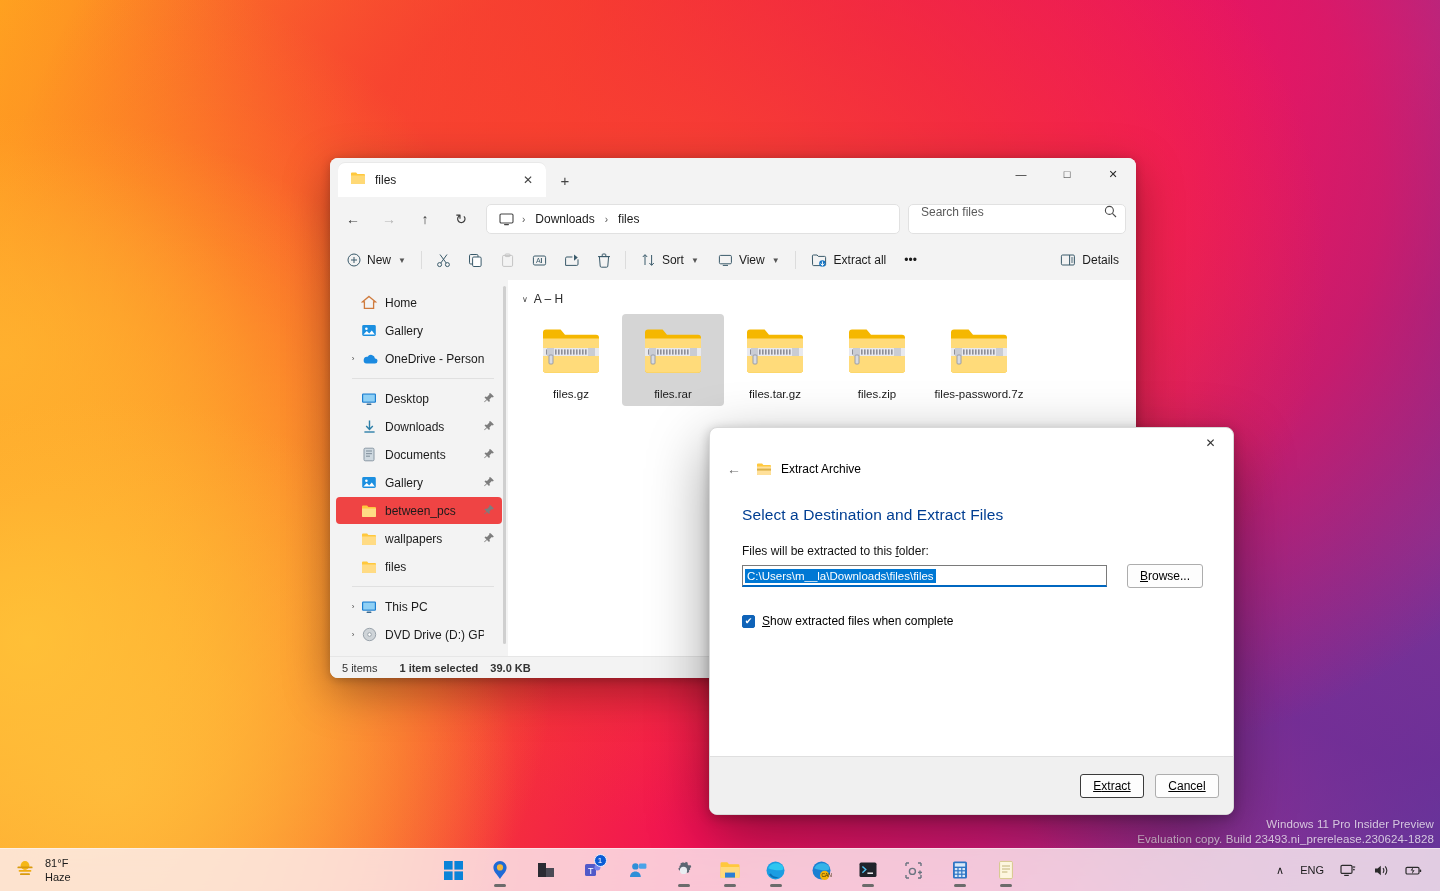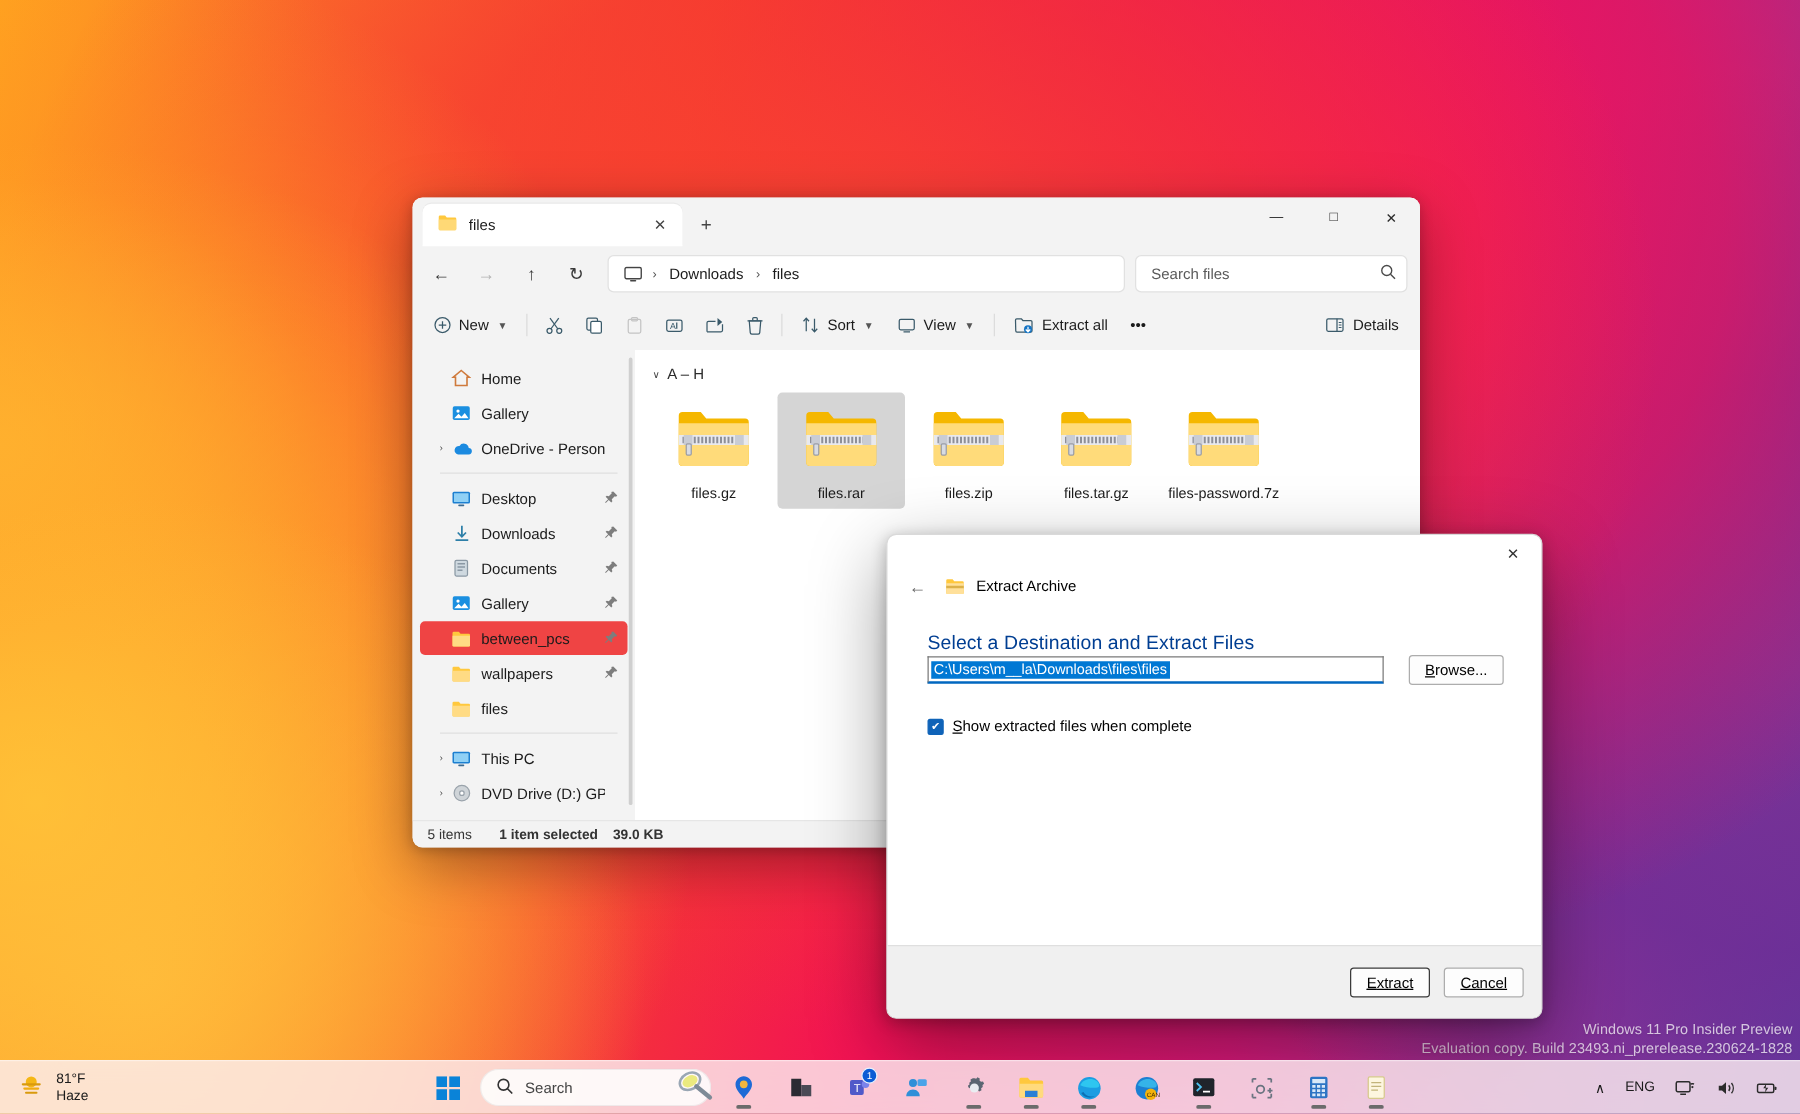--- a/index.html
+++ b/index.html
@@ -62,21 +62,21 @@
     border-radius:5px;color:#3a3a3a;font-size:14px;}
   .navbtn.dim{color:#b4b4b4;}
   .crumbbar{
     flex:1;height:30px;background:#fff;border:1px solid #e1e1e1;border-radius:5px;
     display:flex;align-items:center;padding:0 8px;margin:0 6px;gap:3px;font-size:12px;
   }
   .crumb{padding:3px 6px;border-radius:4px;white-space:nowrap;}
   .sep{color:#555;font-size:10px;padding:0 1px;}
   .searchbox{
     width:218px;height:30px;background:#fff;border:1px solid #e1e1e1;border-radius:5px;
-    display:flex;align-items:center;padding:0 8px 0 12px;font-size:12px;color:#5a5a5a;
+    display:flex;align-items:flex-start;padding:0 8px 0 12px;font-size:12px;color:#5a5a5a;
   }
   .searchbox .txt{flex:1;}
 
   
   .cmdbar{height:40px;display:flex;align-items:center;padding:0 8px;background:#f3f3f3;gap:1px;}
   .cmd{height:30px;display:flex;align-items:center;gap:6px;padding:0 9px;border-radius:5px;
     font-size:12px;color:#1b1b1b;white-space:nowrap;}
   .cmd .chev{font-size:8px;color:#555;margin-left:1px;}
   .cmd.icononly{padding:0 8px;}
   .cmdsep{width:1px;height:18px;background:#dcdcdc;margin:0 5px;}
@@ -568,21 +568,21 @@
                   <rect x="39" y="25.4" width="1.6" height="5.2"></rect>
     <rect x="42" y="25.4" width="1.6" height="5.2"></rect>
                   <rect x="45" y="25.4" width="1.6" height="5.2"></rect>
     <rect x="48" y="25.4" width="1.6" height="5.2"></rect>
                   <rect x="51" y="25.4" width="1.6" height="5.2"></rect>
   </g>
   <rect x="7" y="24" width="7" height="8" fill="#c9ccd4"></rect>
   <rect x="9" y="31" width="4" height="9" rx="1" fill="#d8dbe2" stroke="#9a9da6" stroke-width="1"></rect>
   <rect x="48" y="24" width="7" height="8" fill="#c9ccd4"></rect>
 </svg></div>
-            <div class="tname">files.zip</div>
+            <div class="tname">files.tar.gz</div>
           </div>
           <div class="tile">
             <div><svg width="62" height="54" viewBox="0 0 62 54">
   <path d="M3 8.6a3 3 0 013-3h14.6l4.4 5.2H56a3 3 0 013 3v32a3 3 0 01-3 3H6a3 3 0 01-3-3z" fill="#f5b700"></path>
   <path d="M3 14.6h56v31.2a3 3 0 01-3 3H6a3 3 0 01-3-3z" fill="#ffdb7a"></path>
   <rect x="3" y="24" width="56" height="8" fill="#e8e9ee"></rect>
   <g fill="#8d8f98">
     <rect x="6" y="25.4" width="1.6" height="5.2"></rect>
                   <rect x="9" y="25.4" width="1.6" height="5.2"></rect>
     <rect x="12" y="25.4" width="1.6" height="5.2"></rect>
@@ -597,21 +597,21 @@
                   <rect x="39" y="25.4" width="1.6" height="5.2"></rect>
     <rect x="42" y="25.4" width="1.6" height="5.2"></rect>
                   <rect x="45" y="25.4" width="1.6" height="5.2"></rect>
     <rect x="48" y="25.4" width="1.6" height="5.2"></rect>
                   <rect x="51" y="25.4" width="1.6" height="5.2"></rect>
   </g>
   <rect x="7" y="24" width="7" height="8" fill="#c9ccd4"></rect>
   <rect x="9" y="31" width="4" height="9" rx="1" fill="#d8dbe2" stroke="#9a9da6" stroke-width="1"></rect>
   <rect x="48" y="24" width="7" height="8" fill="#c9ccd4"></rect>
 </svg></div>
-            <div class="tname">files.tar.gz</div>
+            <div class="tname">files.zip</div>
           </div>
           <div class="tile">
             <div><svg width="62" height="54" viewBox="0 0 62 54">
   <path d="M3 8.6a3 3 0 013-3h14.6l4.4 5.2H56a3 3 0 013 3v32a3 3 0 01-3 3H6a3 3 0 01-3-3z" fill="#f5b700"></path>
   <path d="M3 14.6h56v31.2a3 3 0 01-3 3H6a3 3 0 01-3-3z" fill="#ffdb7a"></path>
   <rect x="3" y="24" width="56" height="8" fill="#e8e9ee"></rect>
   <g fill="#8d8f98">
     <rect x="6" y="25.4" width="1.6" height="5.2"></rect>
                   <rect x="9" y="25.4" width="1.6" height="5.2"></rect>
     <rect x="12" y="25.4" width="1.6" height="5.2"></rect>
@@ -658,20 +658,23 @@
           <path d="M1 2.4a1 1 0 011-1h4.1l1.3 1.5H14a1 1 0 011 1v8.2a1 1 0 01-1 1H2a1 1 0 01-1-1z" fill="#ffc83d"></path>
           <path d="M1 4.6h14v7.5a1 1 0 01-1 1H2a1 1 0 01-1-1z" fill="#ffe09a"></path>
           <rect x="1" y="6.6" width="14" height="2" fill="#dcb14a"></rect>
         </svg>
     </span>
     <span>Extract Archive</span>
   </div>
 
   <div class="dlg-body">
     <div class="dlg-h1">Select a Destination and Extract Files</div>
+    <div class="dlg-label">
+      Files will be extracted to this <span class="ul">f</span>older:
+    </div>
     <div class="dlg-row">
       <div class="dlg-input">
         <span class="sel-text">C:\Users\m__la\Downloads\files\files</span>
       </div>
       <div class="dlg-browse">
         <span><span class="ul">B</span>rowse...</span>
       </div>
     </div>
     <div class="dlg-check">
       <span class="cbox">✔</span>
@@ -706,36 +709,20 @@
   <div class="tb-center">
     <div class="tb-icon">
       <svg width="19" height="19" viewBox="0 0 19 19">
           <rect x="0" y="0" width="8.6" height="8.6" fill="#0a83d8"></rect>
           <rect x="10.4" y="0" width="8.6" height="8.6" fill="#0a83d8"></rect>
           <rect x="0" y="10.4" width="8.6" height="8.6" fill="#0a83d8"></rect>
           <rect x="10.4" y="10.4" width="8.6" height="8.6" fill="#0a83d8"></rect>
         </svg>
     </div>
 
-    <div class="tb-search">
-      <span>
-        <svg width="14" height="14" viewBox="0 0 14 14">
-            <circle cx="5.8" cy="5.8" r="4.3" fill="none" stroke="#333" stroke-width="1.3"></circle>
-            <line x1="9" y1="9" x2="12.8" y2="12.8" stroke="#333" stroke-width="1.3"></line>
-          </svg>
-      </span>
-      <span>Search</span>
-      <span style="position:absolute;right:-6px;bottom:-2px;">
-        <svg width="34" height="30" viewBox="0 0 34 30">
-            <ellipse cx="12" cy="12" rx="8.6" ry="6.4" transform="rotate(-28 12 12)" fill="none" stroke="#9aa7b4" stroke-width="2"></ellipse>
-            <ellipse cx="12" cy="12" rx="6.4" ry="4.4" transform="rotate(-28 12 12)" fill="#e7e86a" opacity=".85"></ellipse>
-            <line x1="17" y1="16" x2="28" y2="25" stroke="#7e8b97" stroke-width="3.4" stroke-linecap="round"></line>
-          </svg>
-      </span>
-    </div>
 
     <div class="tb-icon">
       <svg width="22" height="22" viewBox="0 0 22 22">
           <path d="M11 2c3.6 0 6.6 3 6.6 6.6 0 4.4-4 7.2-6.6 11.4C8.4 15.8 4.4 13 4.4 8.6 4.4 5 7.4 2 11 2z" fill="#1e6ad6"></path>
           <circle cx="11" cy="8.4" r="3.1" fill="#f2b63c"></circle>
         </svg>
       <span class="active-dot"></span>
     </div>
 
     <div class="tb-icon">

